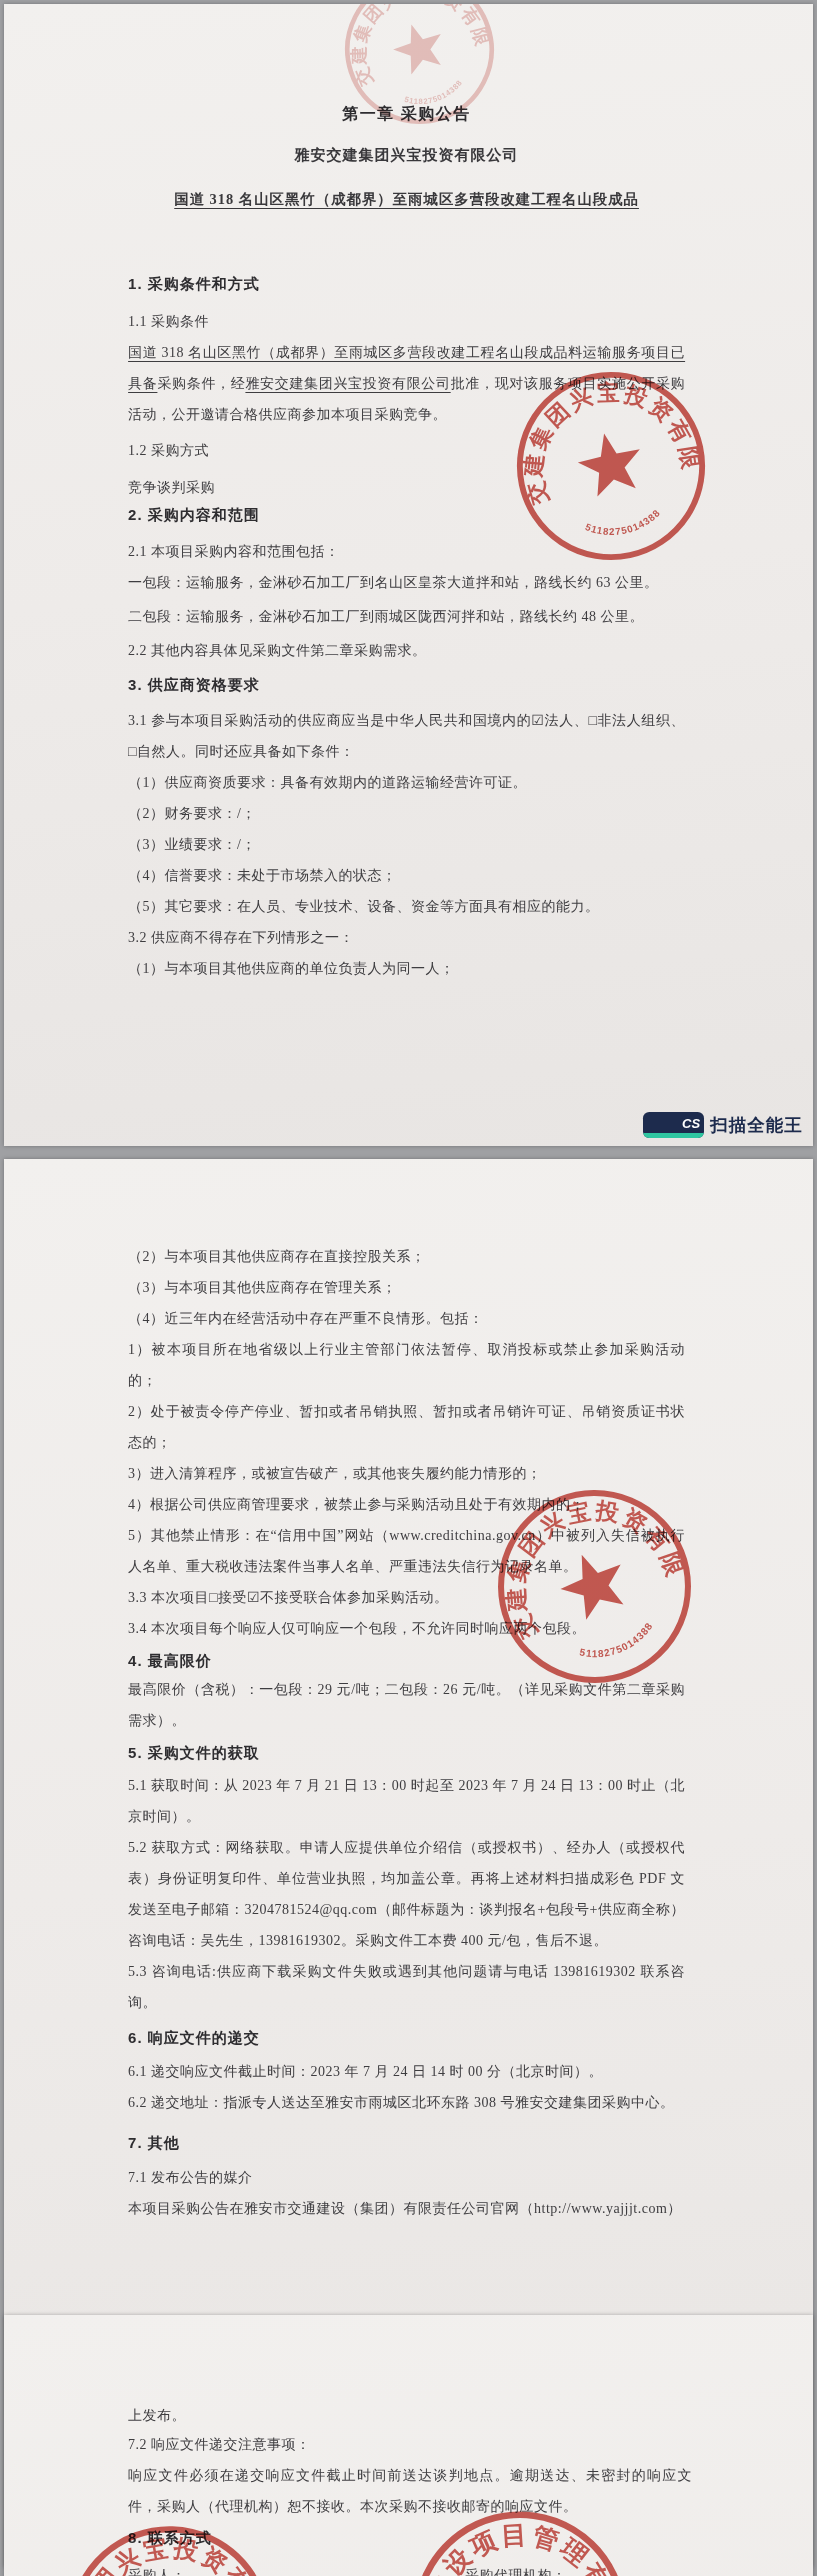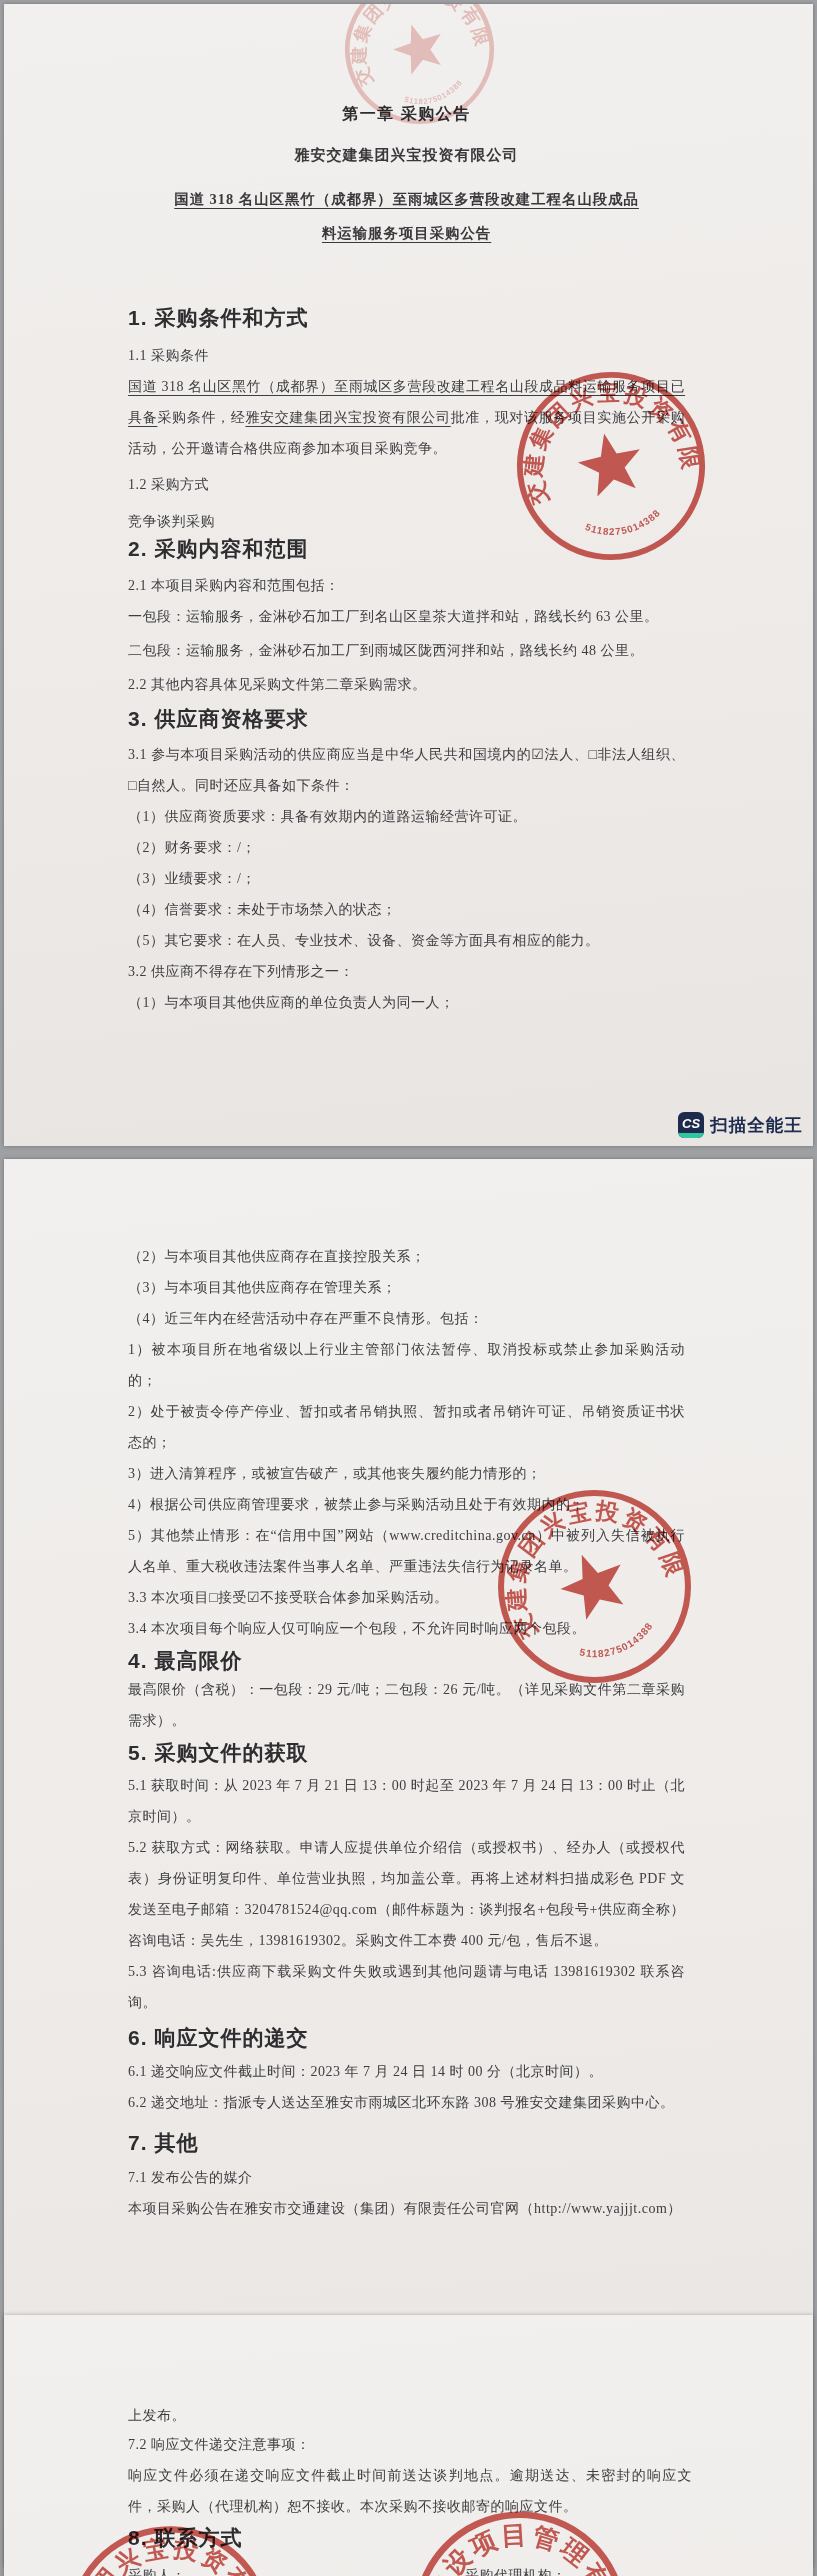--- a/index.html
+++ b/index.html
@@ -8,56 +8,55 @@
   .page{position:absolute;left:4.1px;width:809px;overflow:hidden;
         background:linear-gradient(175deg,#f2f0ee 0%,#eeebe9 50%,#e8e5e3 100%);
         box-shadow:0 0 4.1px rgba(0,0,0,.28);}
   #page1{top:4.1px;height:1142px;}
   #page2{top:1159px;height:1408px;}
   #page3{top:2315px;height:1142px;}
   .content{padding:0 128px 0 124px;}
   .t{font:14px/31px "Liberation Serif","DejaVu Serif",serif;color:#3e3d40;
      letter-spacing:0.5px;text-align:justify;}
   .h{font-family:"Liberation Sans","DejaVu Sans",sans-serif;font-weight:bold;
-     font-size:21px;line-height:23px;color:#2e2d30;letter-spacing:1px;text-align:left;}
+     font-size:15px;line-height:23px;color:#2e2d30;letter-spacing:1px;text-align:left;}
   .u{text-decoration:underline;text-underline-offset:4.1px;text-decoration-thickness:1px;}
   .chapter{font-family:"Liberation Sans","DejaVu Sans",sans-serif;font-weight:bold;
            font-size:16px;line-height:23px;color:#2e2d30;letter-spacing:1.5px;text-align:center;}
   .doc-company{font-size:15px;line-height:23px;color:#39383b;letter-spacing:1px;text-align:center;font-weight:bold;}
   .doc-title{font-size:14.4px;line-height:34px;color:#39383b;letter-spacing:1px;
              text-align:center;font-weight:bold;}
   .abs{position:absolute;}
   
   .stamp{position:absolute;color:#c23a31;opacity:.82;mix-blend-mode:multiply;pointer-events:none;}
   .stamp.faint{opacity:.28;}
   .stamp text{font-family:"Liberation Sans","DejaVu Sans",sans-serif;font-weight:bold;fill:currentColor;}
   
   .cswm{position:absolute;right:10.3px;bottom:8.2px;display:flex;align-items:center;gap:6.2px;}
   .csicon{position:relative;width:26px;height:26px;border-radius:6.2px;background:#1d2b4d;
-          display:flex;align-items:center;justify-content:center;overflow:hidden;}
+          display:flex;align-items:center;justify-content:center;overflow:hidden;padding-left:35px;}
   .csicon i{font:italic bold 13px/1 "Liberation Sans","DejaVu Sans",sans-serif;color:#fff;
             transform:translateY(-1.5px);font-style:italic;}
   .csicon b{position:absolute;left:0;right:0;bottom:0;height:4.6px;background:#2fc7a1;}
   .csname{font:bold 17.5px "Liberation Sans","DejaVu Sans",sans-serif;color:#1d2b4d;letter-spacing:1px;}
   
   .contact{position:absolute;left:124px;top:251px;width:572px;height:242px;}
   .cline{position:absolute;font:14px/20.6px "Liberation Serif","DejaVu Serif",serif;
          color:#3e3d40;letter-spacing:0.5px;white-space:nowrap;}
 </style>
 </head>
 <body>
 
 <div class="canvas">
 
   <section class="page" id="page1">
     <div class="content">
       <div class="chapter" style="margin-top:98px">第一章 采购公告</div>
       <div class="doc-company" style="margin-top:18.5px">雅安交建集团兴宝投资有限公司</div>
       <div class="doc-title u" style="margin-top:15.5px">国道 318 名山区黑竹（成都界）至雨城区多营段改建工程名山段成品</div>
-      <div class="doc-title u">料运输服务项目采购公告</div>
 
       <div class="h" style="margin-top:56px">1. 采购条件和方式</div>
       <div class="t" style="margin-top:10.8px">1.1 采购条件</div>
       <div class="t"><span class="u">国道 318 名山区黑竹（成都界）至雨城区多营段改建工程名山段成品料运输服务项目已具备</span><span>采购条件，经</span><span class="u">雅安交建集团兴宝投资有限公司</span><span>批准，现对该服务项目实施公开采购活动，公开邀请合格供应商参加本项目采购竞争。</span></div>
       <div class="t" style="margin-top:5.2px">1.2 采购方式</div>
       <div class="t" style="margin-top:5.7px">竞争谈判采购</div>
 
       <div class="h">2. 采购内容和范围</div>
       <div class="t" style="margin-top:10.3px">2.1 本项目采购内容和范围包括：</div>
       <div class="t">一包段：运输服务，金淋砂石加工厂到名山区皇茶大道拌和站，路线长约 63 公里。</div>

